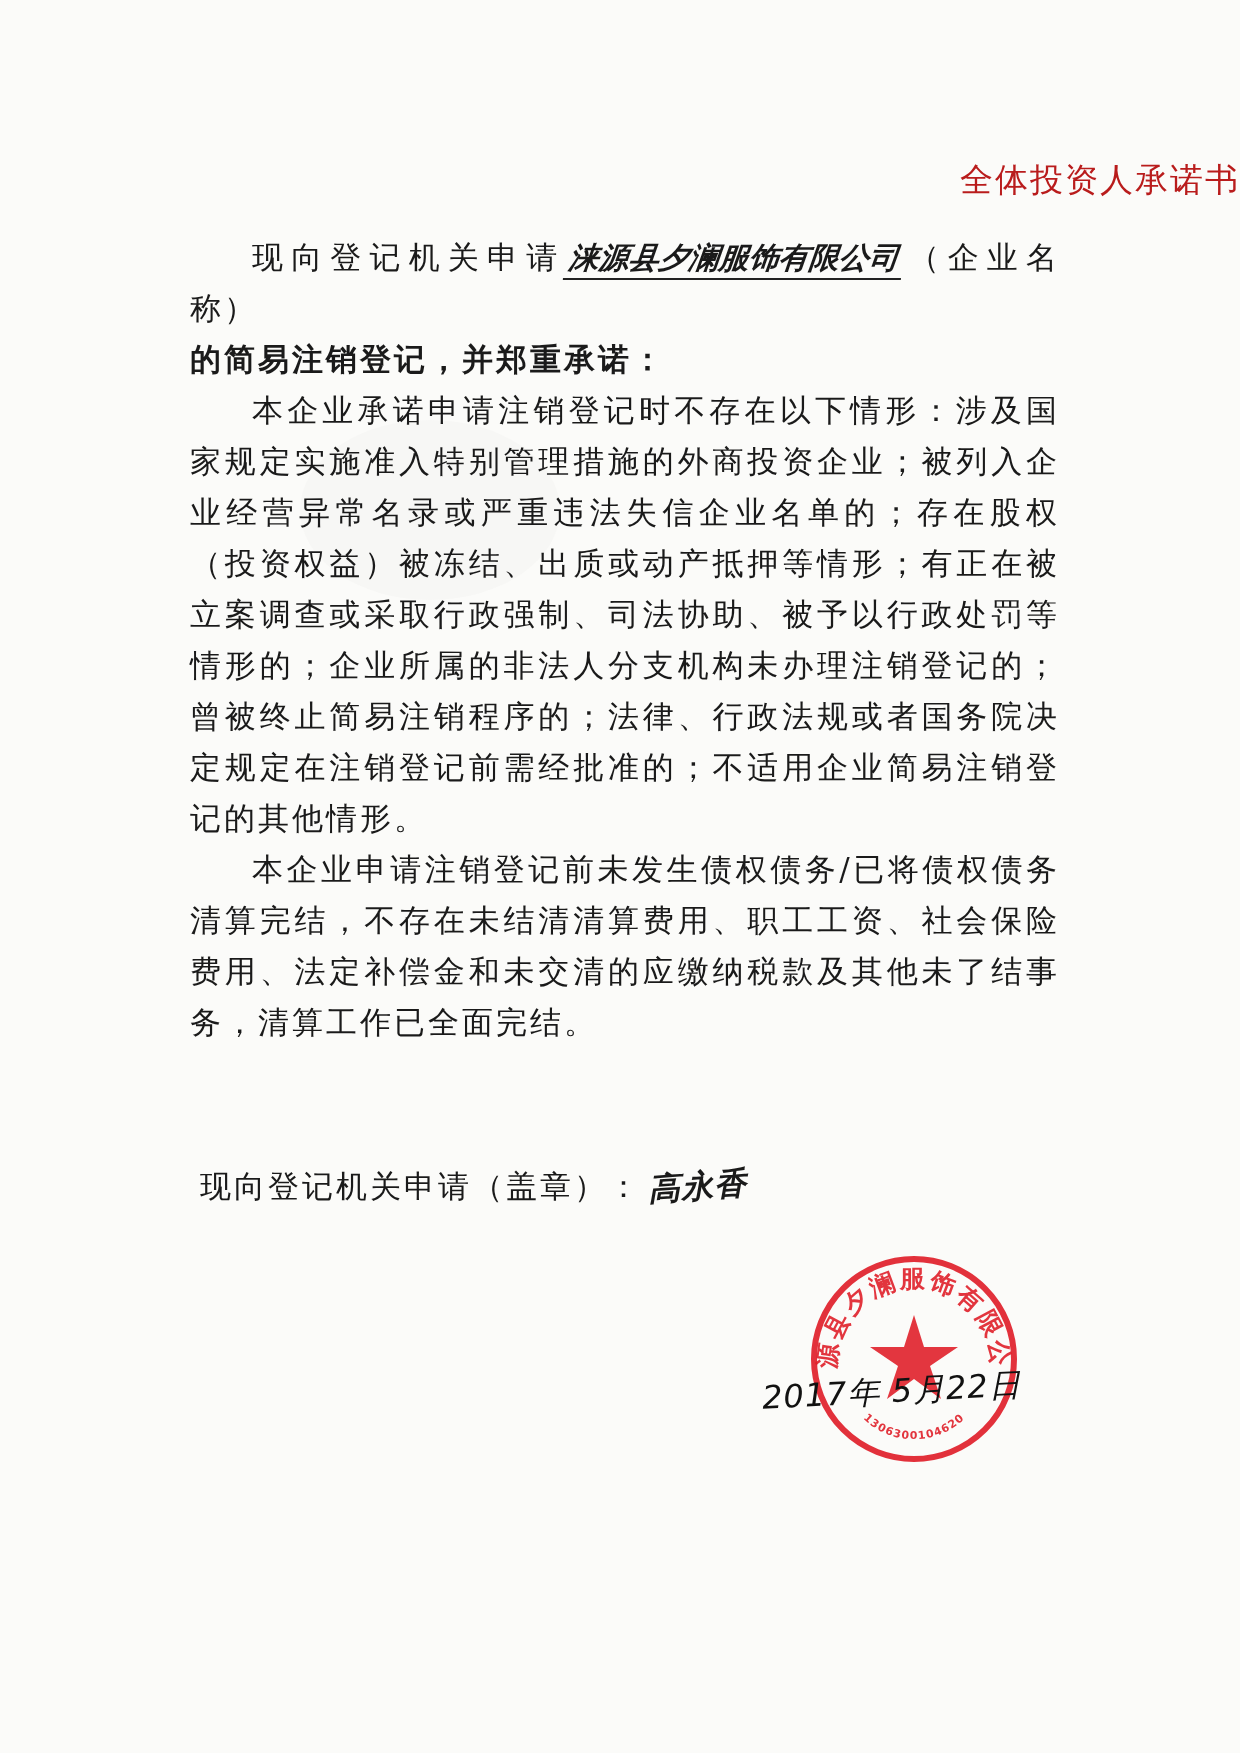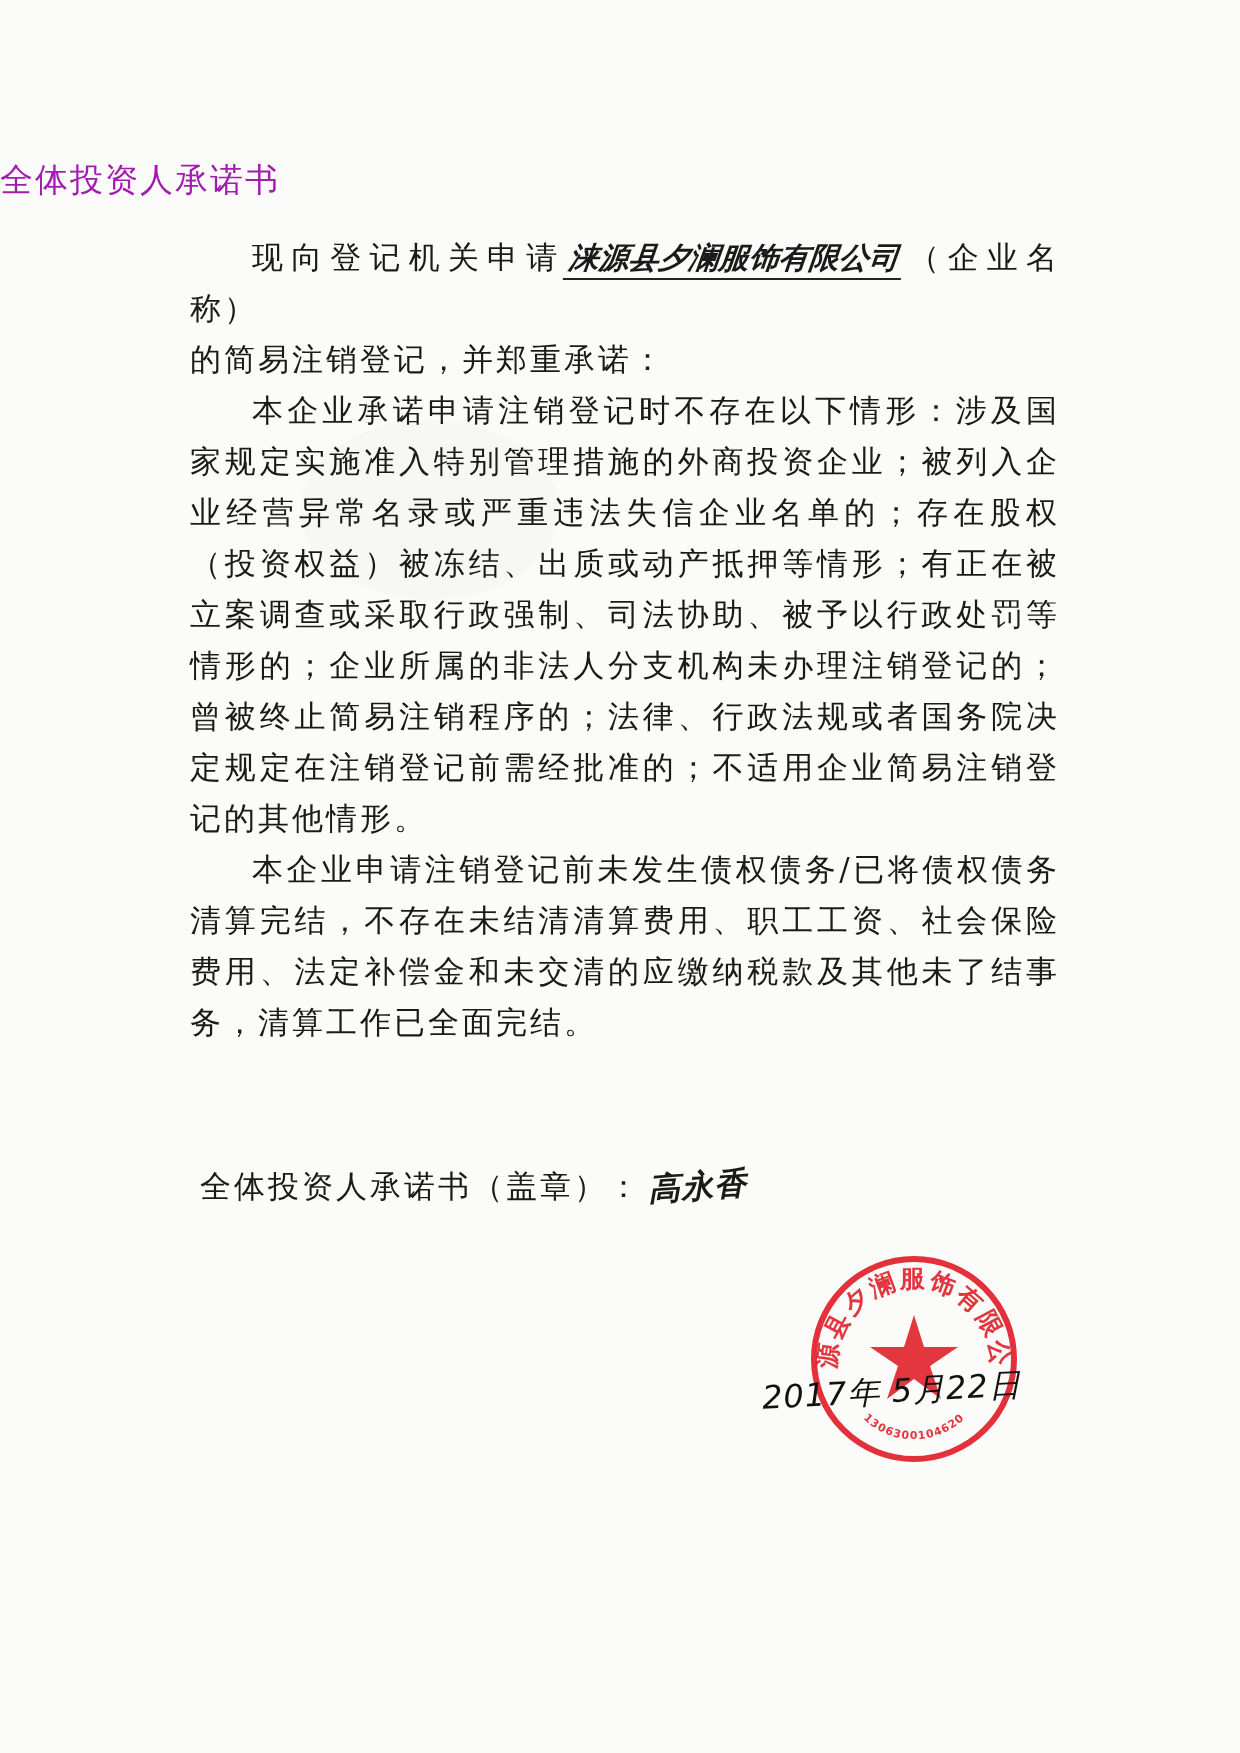--- a/index.html
+++ b/index.html
@@ -4,30 +4,30 @@
 <style>
   html, body { margin: 0; padding: 0; }
   body {
     width: 1240px; height: 1753px; background: #fbfbf9;
     position: relative; overflow: hidden;
     font-family: "DejaVu Serif", "Liberation Serif", serif;
     color: #1a1a1a;
   }
   .page { position: absolute; left: 0; top: 0; width: 1240px; height: 1753px; }
   .title {
-    position: absolute; top: 158px; left: 0; width: 1240px; text-align: left;
-    font-size: 33px; letter-spacing: 2px; color: #a21caf;
+    position: absolute; top: 158px; left: 0; width: 1240px; text-align: right;
+    font-size: 33px; letter-spacing: 2px; color: #b91c1c;
   }
   .body-text {
     position: absolute; left: 190px; width: 870px;
     font-size: 31px; line-height: 51px; letter-spacing: 3px;
     text-align: justify; text-justify: inter-character;
   }
   .p { margin: 0; text-indent: 2em; }
-  .p.noindent { text-indent: 0; }
+  .p.noindent { text-indent: 0; font-weight: bold; }
   .company-line {
     display: inline-block; min-width: 330px; border-bottom: 2px solid #222;
     font-family: "DejaVu Sans", sans-serif; font-style: italic; font-weight: bold;
     font-size: 30px; letter-spacing: 0; text-indent: 0; padding: 0 4px;
     line-height: 40px; transform: skewX(-6deg);
   }
   .sign-row {
     position: absolute; left: 200px; top: 1165px;
     font-size: 31px; letter-spacing: 3px;
   }
@@ -58,21 +58,21 @@
   <div class="body-text" style="top:232px;">
     <p class="p">
       <span>现向登记机关申请</span><span class="company-line">涞源县夕澜服饰有限公司</span><span>（企业名称）</span>
     </p>
     <p class="p noindent">的简易注销登记，并郑重承诺：</p>
     <p class="p">本企业承诺申请注销登记时不存在以下情形：涉及国家规定实施准入特别管理措施的外商投资企业；被列入企业经营异常名录或严重违法失信企业名单的；存在股权（投资权益）被冻结、出质或动产抵押等情形；有正在被立案调查或采取行政强制、司法协助、被予以行政处罚等情形的；企业所属的非法人分支机构未办理注销登记的；曾被终止简易注销程序的；法律、行政法规或者国务院决定规定在注销登记前需经批准的；不适用企业简易注销登记的其他情形。</p>
     <p class="p">本企业申请注销登记前未发生债权债务/已将债权债务清算完结，不存在未结清清算费用、职工工资、社会保险费用、法定补偿金和未交清的应缴纳税款及其他未了结事务，清算工作已全面完结。</p>
   </div>
 
   <div class="sign-row">
-    <span>全体投资人承诺书（盖章）：</span><span class="signature">高永香</span>
+    <span>现向登记机关申请（盖章）：</span><span class="signature">高永香</span>
   </div>
 
   <svg class="stamp" viewBox="0 0 212 212">
     <defs>
       <path id="arcTop" d="M 30 130 A 78 78 0 1 1 182 130"></path>
       <path id="arcBot" d="M 52 162 A 72 72 0 0 0 160 162"></path>
     </defs>
     <circle cx="106" cy="106" r="100" fill="none" stroke="#e0202a" stroke-width="6" opacity="0.92"></circle>
     <text font-family="DejaVu Sans, sans-serif" font-weight="bold" font-size="25" fill="#e0202a" opacity="0.9" letter-spacing="3">
       <textPath href="#arcTop" startOffset="50%" text-anchor="middle">涞源县夕澜服饰有限公司</textPath>

